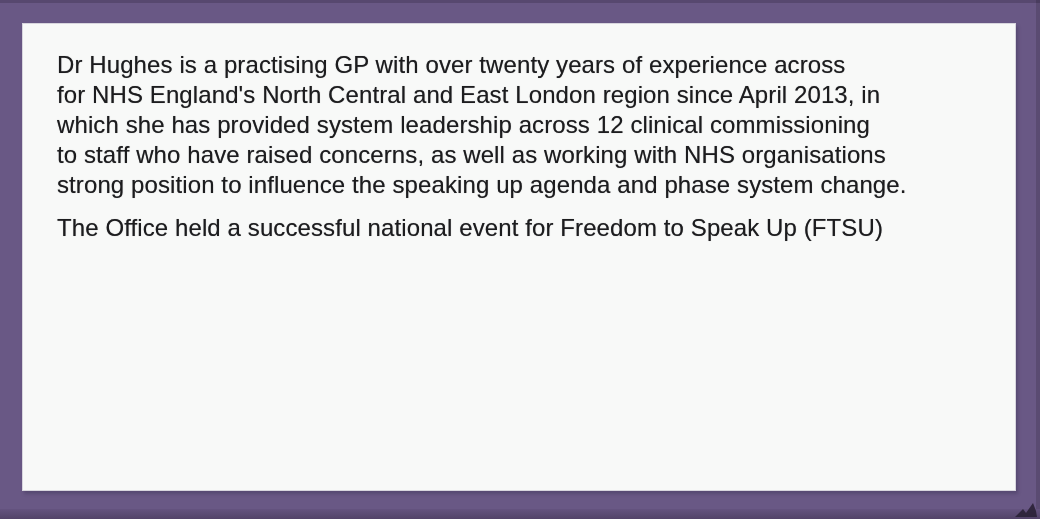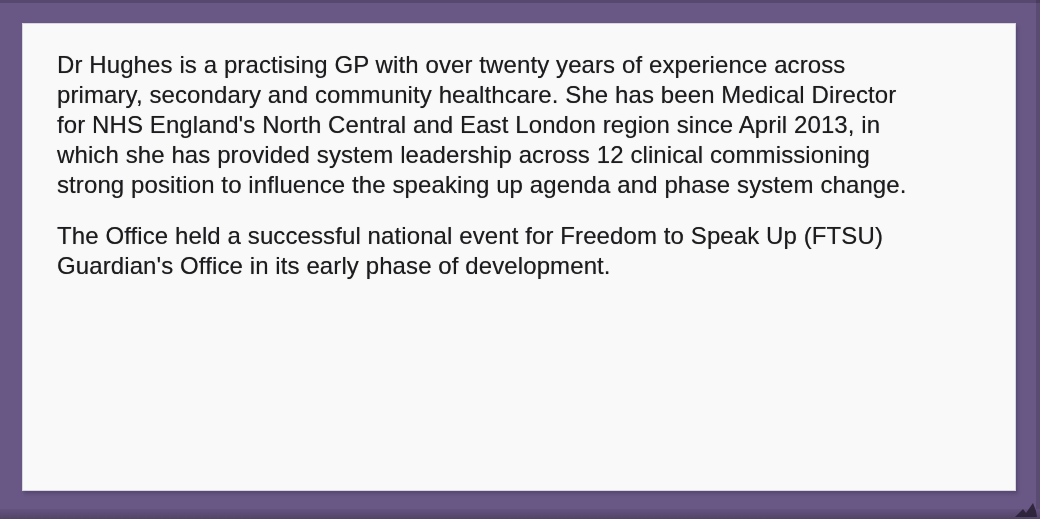--- a/index.html
+++ b/index.html
@@ -44,21 +44,21 @@
     border: 1px solid #d8d6de;
     box-shadow: 2px 3px 3px rgba(55,45,80,0.35);
     box-sizing: border-box;
     padding: 26px 14px 4px 34px;
     overflow: hidden;
   }
   .para {
     margin: 0;
   }
   .para + .para {
-    margin-top: 21px;
+    margin-top: 13px;
   }
   .text-line {
     white-space: nowrap;
     font-size: 24px;
     line-height: 30px;
     letter-spacing: 0.1px;
     color: #1c1c1e;
     
     text-shadow: 0 0 0.7px rgba(20,20,25,0.55);
   }
@@ -73,26 +73,25 @@
 </head>
 <body>
 
 <div class="edge-top"></div>
 <div class="edge-right"></div>
 <div class="edge-bottom"></div>
 
 <div class="page-panel">
   <div class="para">
     <div class="text-line">Dr Hughes is a practising GP with over twenty years of experience across</div>
-    <div class="text-line">primary, secondary and community healthcare. She has been Medical Director</div>
     <div class="text-line">for NHS England's North Central and East London region since April 2013, in</div>
     <div class="text-line">which she has provided system leadership across 12 clinical commissioning</div>
+    <div class="text-line">to staff who have raised concerns, as well as working with NHS organisations</div>
     <div class="text-line">strong position to influence the speaking up agenda and phase system change.</div>
   </div>
   <div class="para">
     <div class="text-line">The Office held a successful national event for Freedom to Speak Up (FTSU)</div>
-    <div class="text-line">Guardian's Office in its early phase of development.</div>
   </div>
 </div>
 
 <svg class="scan-artifact" viewBox="0 0 24 16" aria-hidden="true">
   <path d="M1 15 L9 7 L12 11 L19 1 L22 9 L23 15 Z" fill="#2a2136" opacity="0.9"></path>
 </svg>
 
 </body></html>

